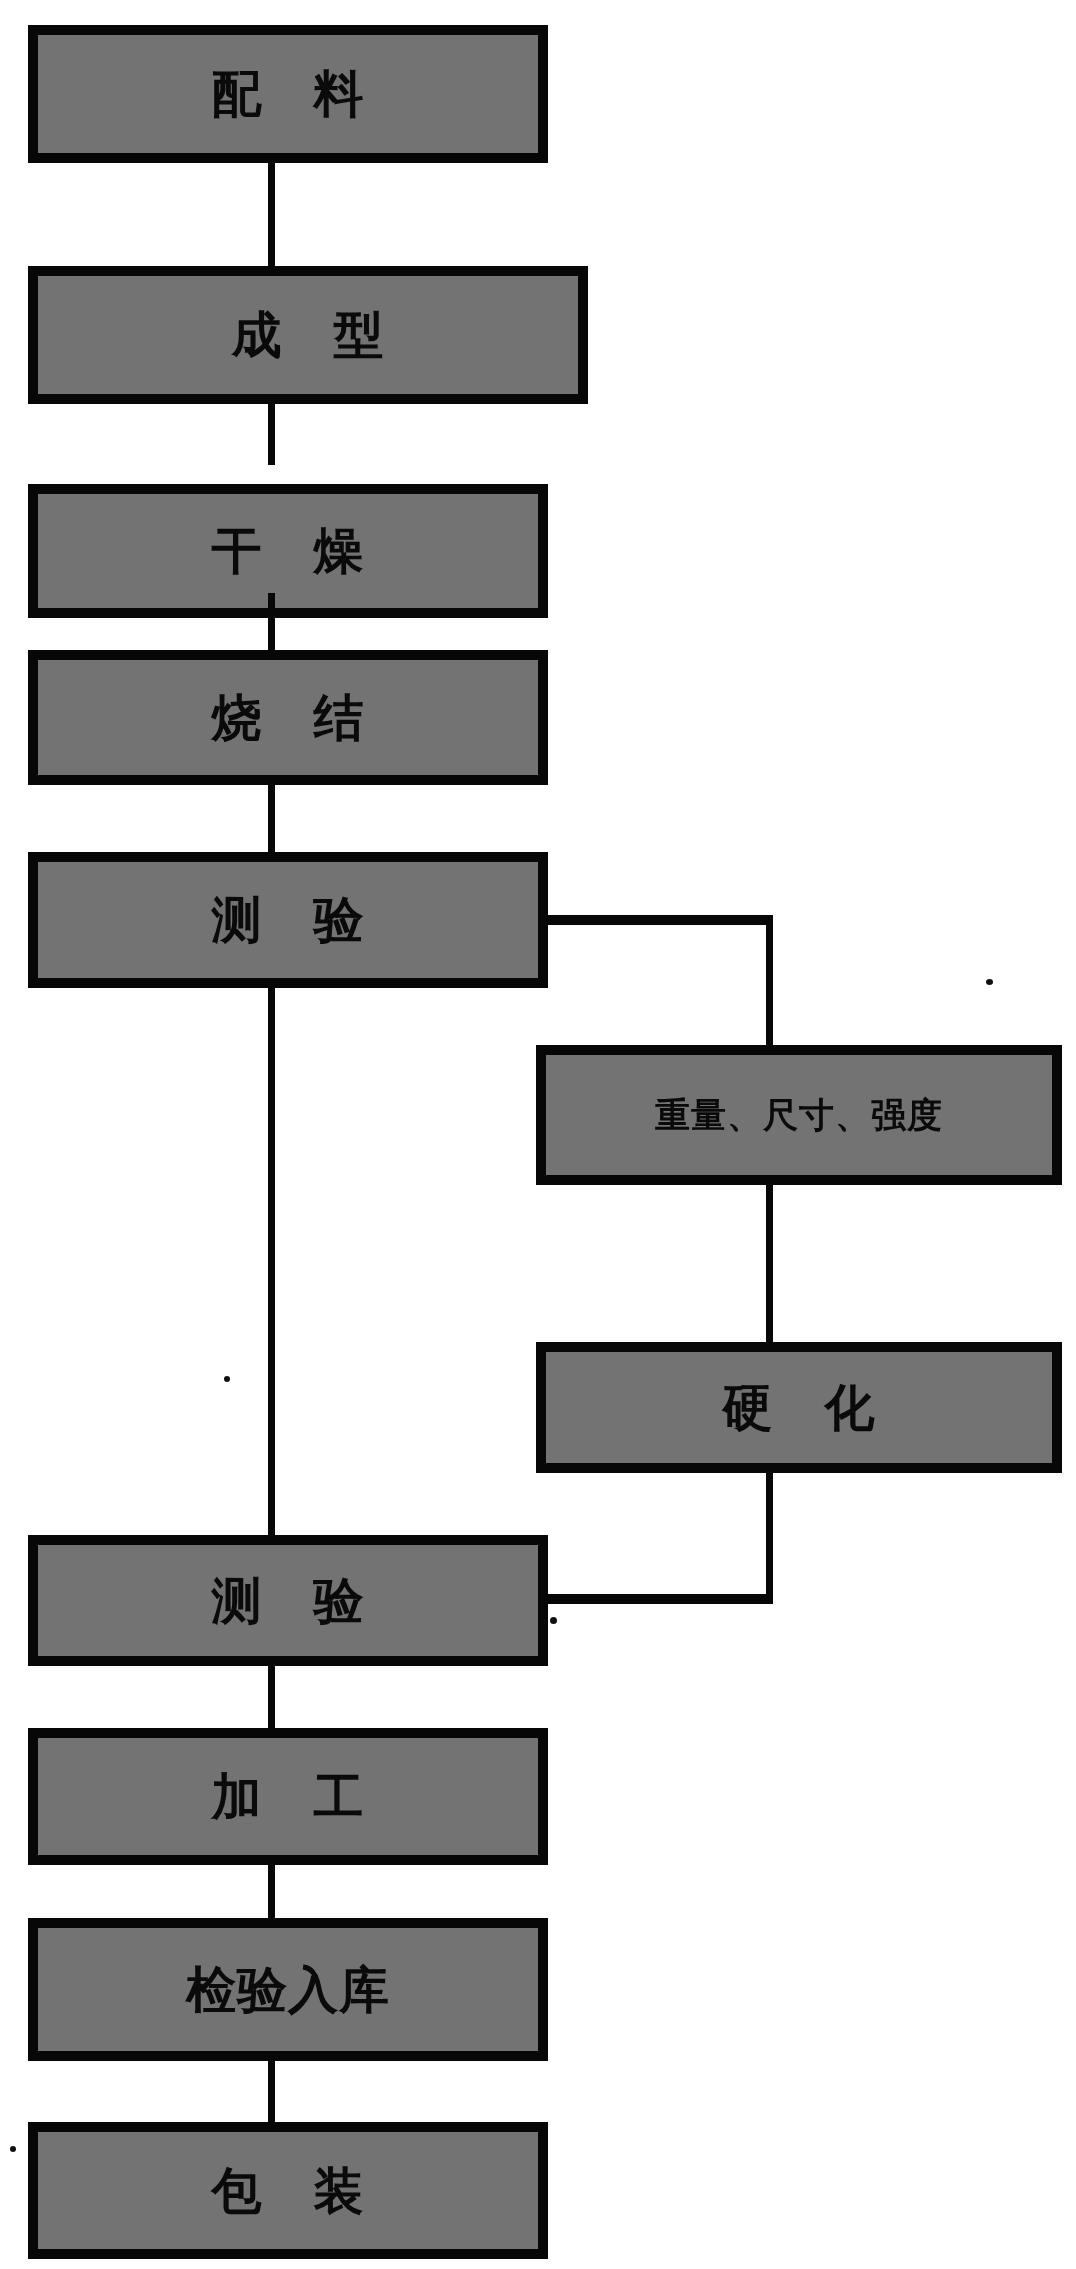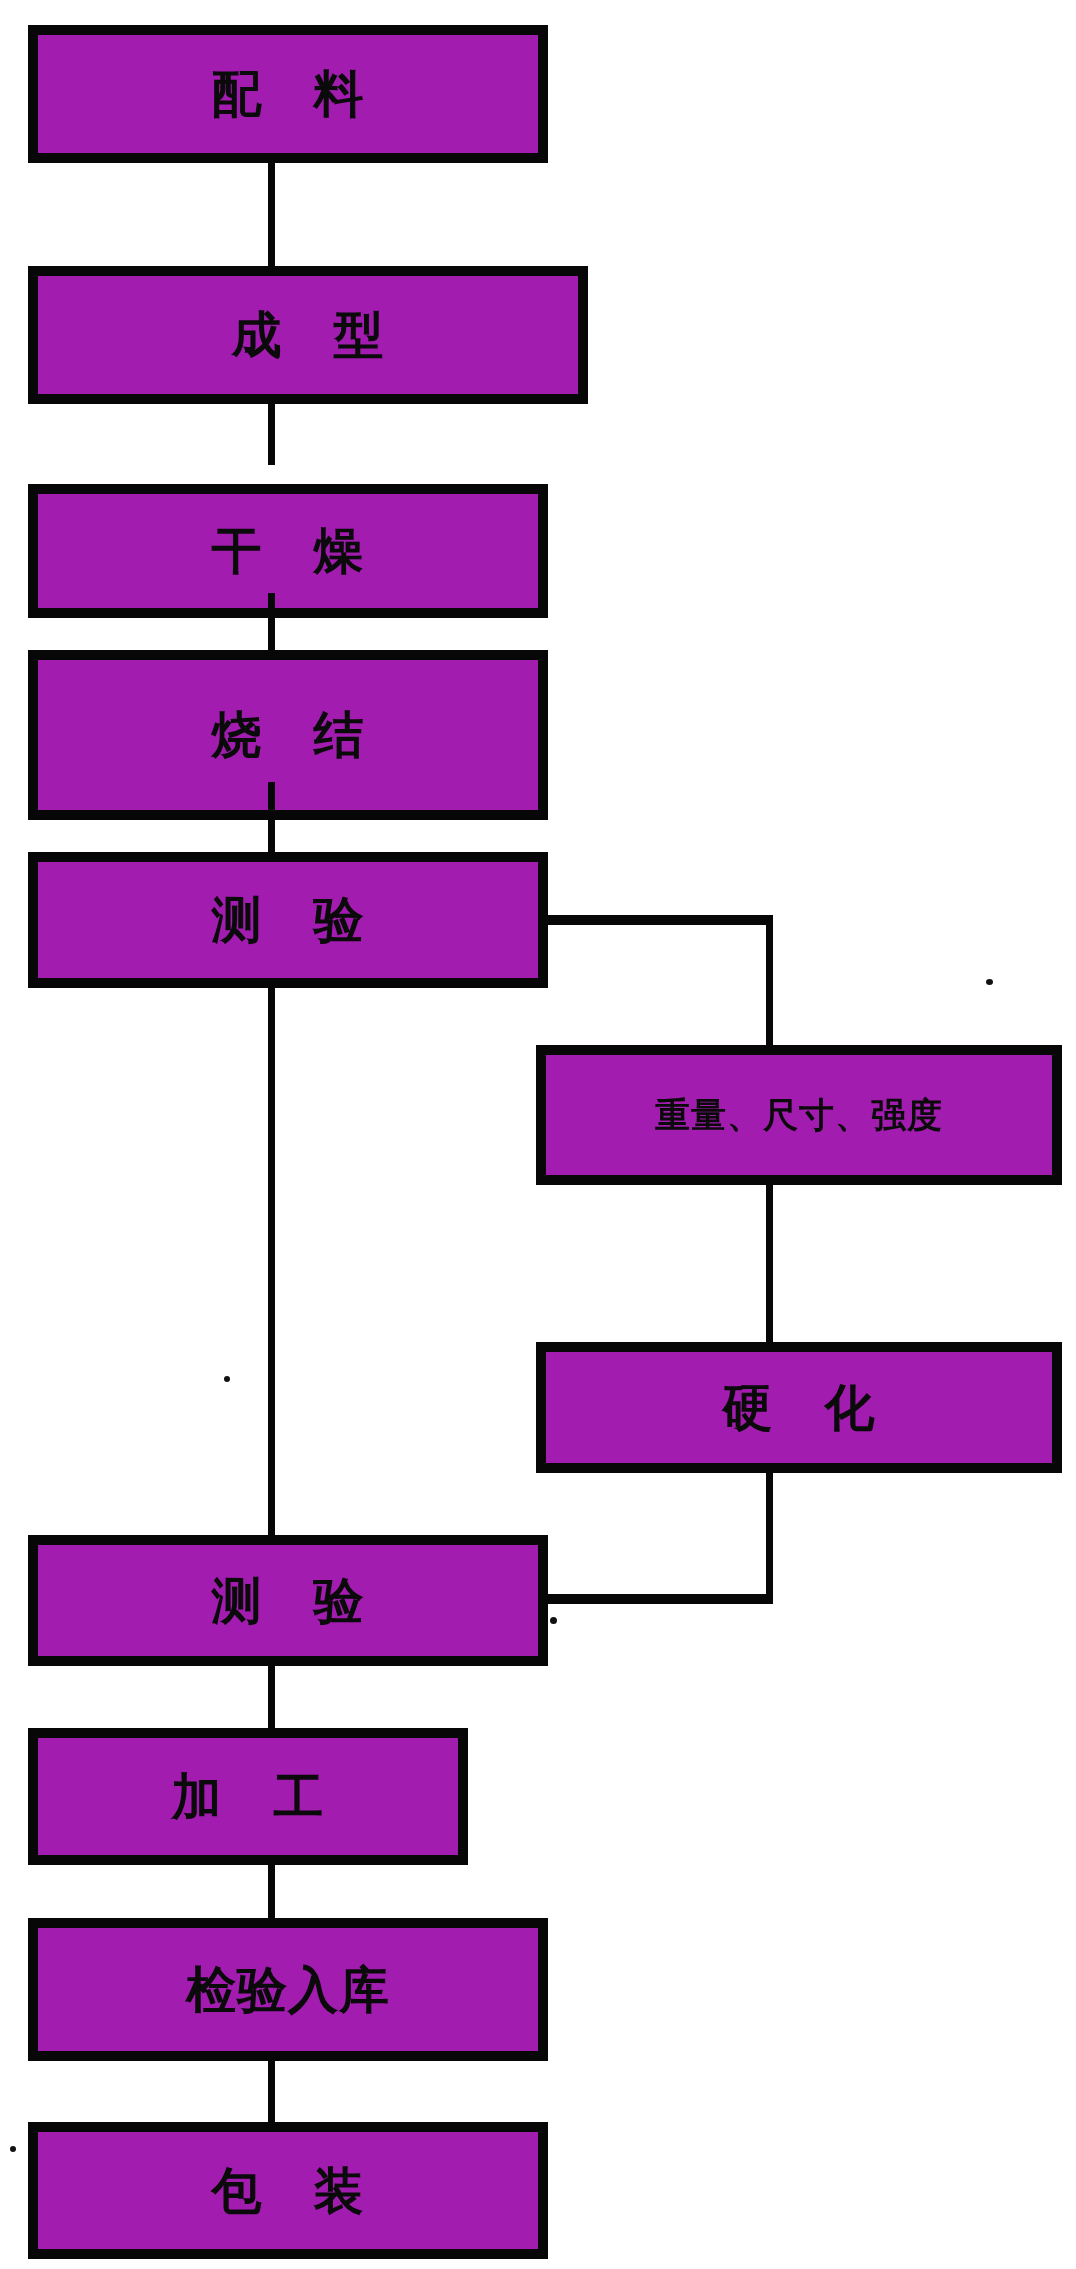--- a/index.html
+++ b/index.html
@@ -12,21 +12,21 @@
     width: 1076px;
     height: 2269px;
     background: #ffffff;
     font-family: "DejaVu Sans", sans-serif;
     overflow: hidden;
   }
   .node {
     position: absolute;
     box-sizing: border-box;
     border: 10px solid #070707;
-    background: #a21caf;
+    background: #737373;
     display: flex;
     align-items: center;
     justify-content: center;
     font-weight: bold;
     font-size: 50px;
     line-height: 1;
     color: #0a0a0a;
     white-space: nowrap;
     letter-spacing: 1px;
   }
@@ -39,26 +39,26 @@
   }
   .speck {
     position: absolute;
     background: #111111;
     border-radius: 50%;
   }
   
   #n1  { left: 28px;  top: 25px;   width: 520px; height: 138px; }
   #n2  { left: 28px;  top: 266px;  width: 560px; height: 138px; }
   #n3  { left: 28px;  top: 484px;  width: 520px; height: 134px; }
-  #n4  { left: 28px;  top: 650px;  width: 520px; height: 170px; }
+  #n4  { left: 28px;  top: 650px;  width: 520px; height: 135px; }
   #n5  { left: 28px;  top: 852px;  width: 520px; height: 136px; }
   #n6  { left: 536px; top: 1045px; width: 526px; height: 140px; }
   #n7  { left: 536px; top: 1342px; width: 526px; height: 131px; }
   #n8  { left: 28px;  top: 1535px; width: 520px; height: 131px; }
-  #n9  { left: 28px;  top: 1728px; width: 440px; height: 137px; }
+  #n9  { left: 28px;  top: 1728px; width: 520px; height: 137px; }
   #n10 { left: 28px;  top: 1918px; width: 520px; height: 143px; }
   #n11 { left: 28px;  top: 2122px; width: 520px; height: 137px; text-align: right; }
   
   #e1  { left: 268px; top: 160px;  width: 7px;   height: 110px; }
   #e2  { left: 268px; top: 401px;  width: 7px;   height: 64px;  }
   #e3  { left: 268px; top: 593px;  width: 7px;   height: 60px;  }
   #e4  { left: 268px; top: 782px;  width: 7px;   height: 73px;  }
   #e5  { left: 268px; top: 985px;  width: 7px;   height: 553px; }
   #e6h { left: 545px; top: 915px;  width: 228px; height: 10px;  }
   #e6v { left: 766px; top: 915px;  width: 7px;   height: 133px; }

